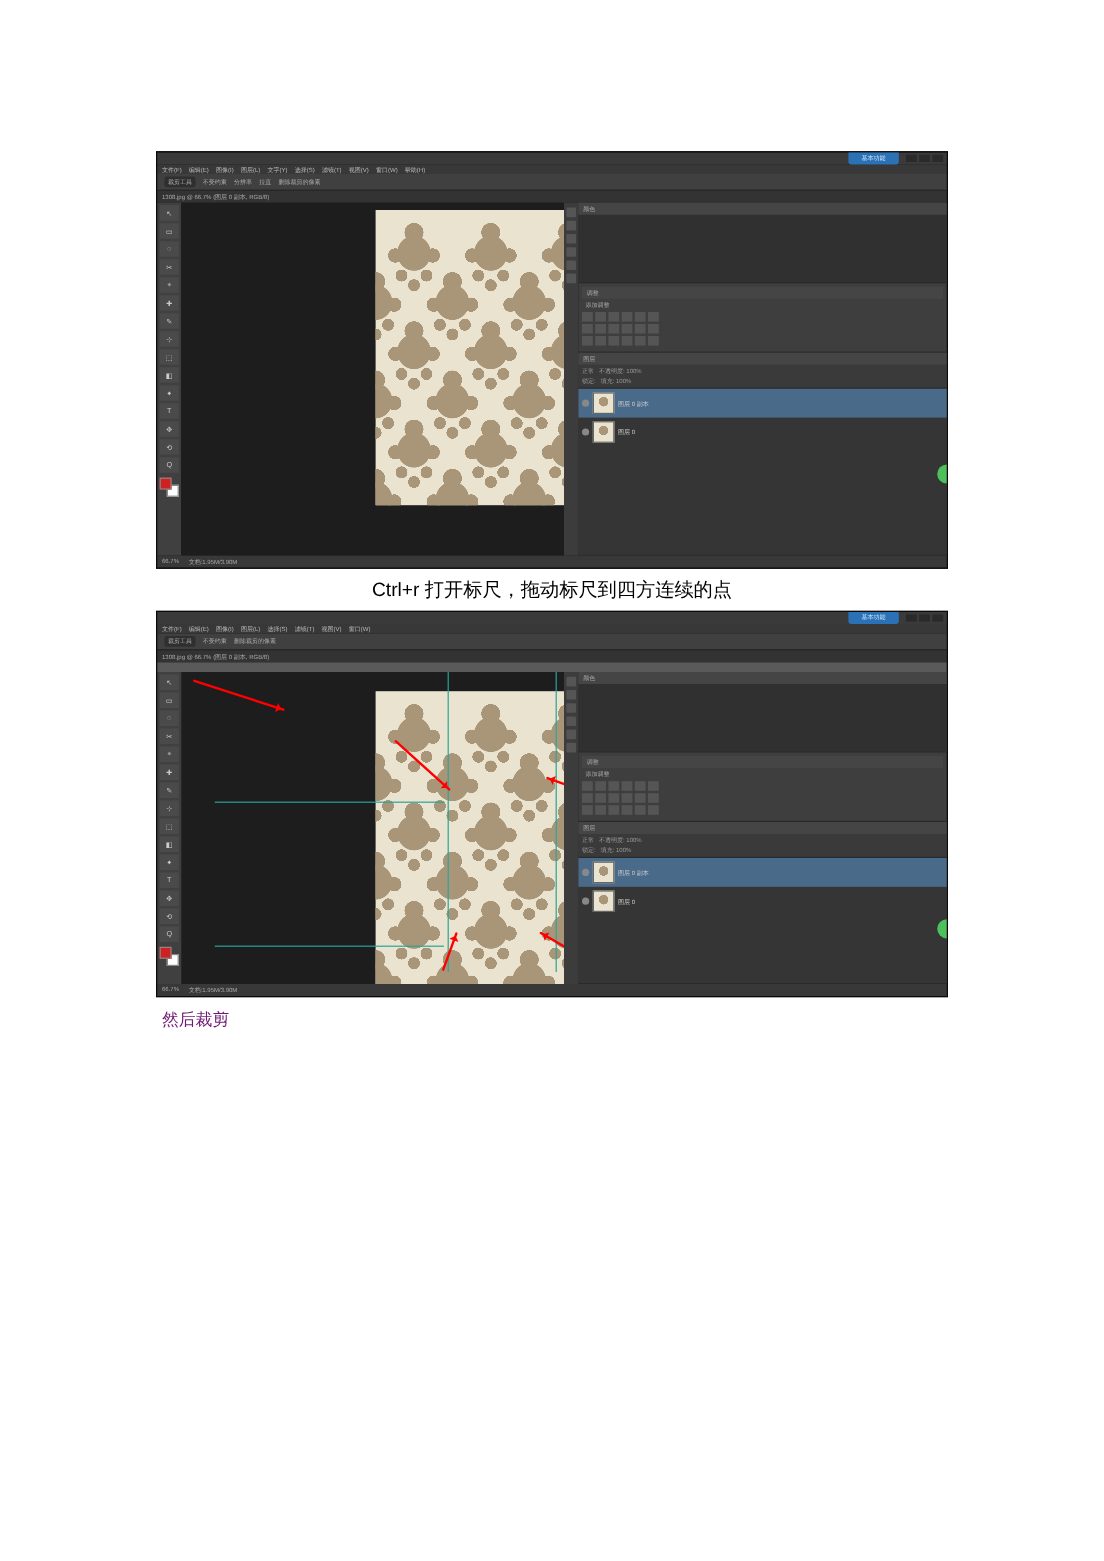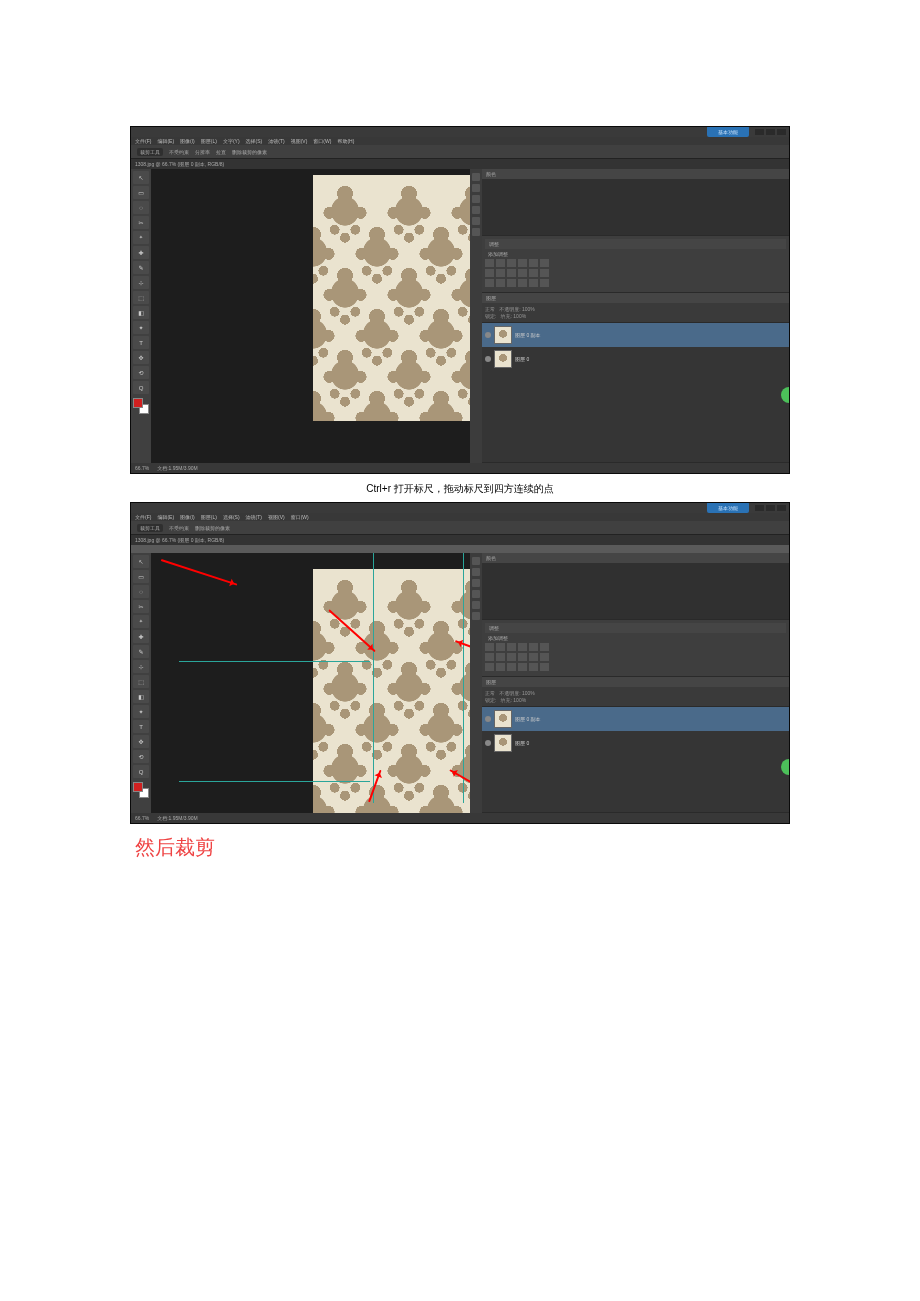--- a/index.html
+++ b/index.html
@@ -59,22 +59,22 @@
   .layer-row.sel { background: #4a6a8a; }
   .layer-row .eye { width: 6px; height: 6px; background: #888; border-radius: 50%; }
   .layer-row .thumb { width: 18px; height: 18px; background: #eae3cf; border: 1px solid #666; position: relative; overflow: hidden; }
   .layer-row .thumb-pat::after { content:""; position:absolute; inset:2px; background: radial-gradient(circle 4px at 50% 40%, #a99678 98%, transparent 100%); }
   .ps-status { position: absolute; bottom: 0; left: 0; right: 0; height: 10px; background: #383838; font-size: 5px; color: #aaa; padding-left: 4px; display:flex; align-items:center; gap:8px; }
   .blue-pill { position:absolute; top: -1px; right: 40px; width: 42px; height: 11px; background: #2a72b5; border-radius: 2px; font-size: 5px; color: #cfe7ff; display:flex; align-items:center; justify-content:center; }
   .green-nub { position: absolute; right: 0; width: 8px; height: 16px; background: #4cc05a; border-radius: 8px 0 0 8px; }
   .ps1 .green-nub { top: 260px; }
   .ps2 .green-nub { top: 256px; }
 
-  .caption { text-align: center; font-size: 10px; padding: 4px 0 6px 0; color: #000; }
-  .caption2 { font-size: 20px; padding: 6px 0 0 135px; color: #ef4444; }
+  .caption { text-align: center; font-size: 16px; padding: 4px 0 6px 0; color: #000; }
+  .caption2 { font-size: 14px; padding: 6px 0 0 135px; color: #701a75; }
 
   
   .ruler-h { position: absolute; left: 0; right: 0; height: 8px; top: 42px; background: #5a5a5a; }
   .ruler-v { position: absolute; top: 42px; bottom: 10px; width: 8px; left: 20px; background: #5a5a5a; }
   .guide-h { position: absolute; left: 28px; right: 100px; height: 1px; background: #2aa59a; }
   .guide-v { position: absolute; top: 50px; bottom: 10px; width: 1px; background: #2aa59a; }
   .arrow { position: absolute; background: #ff0000; transform-origin: left center; height: 2px; border-radius: 1px; }
   .arrow::after { content:""; position:absolute; right:-1px; top:-3px; border: 4px solid transparent; border-left-color:#ff0000; }
 
 </style>

